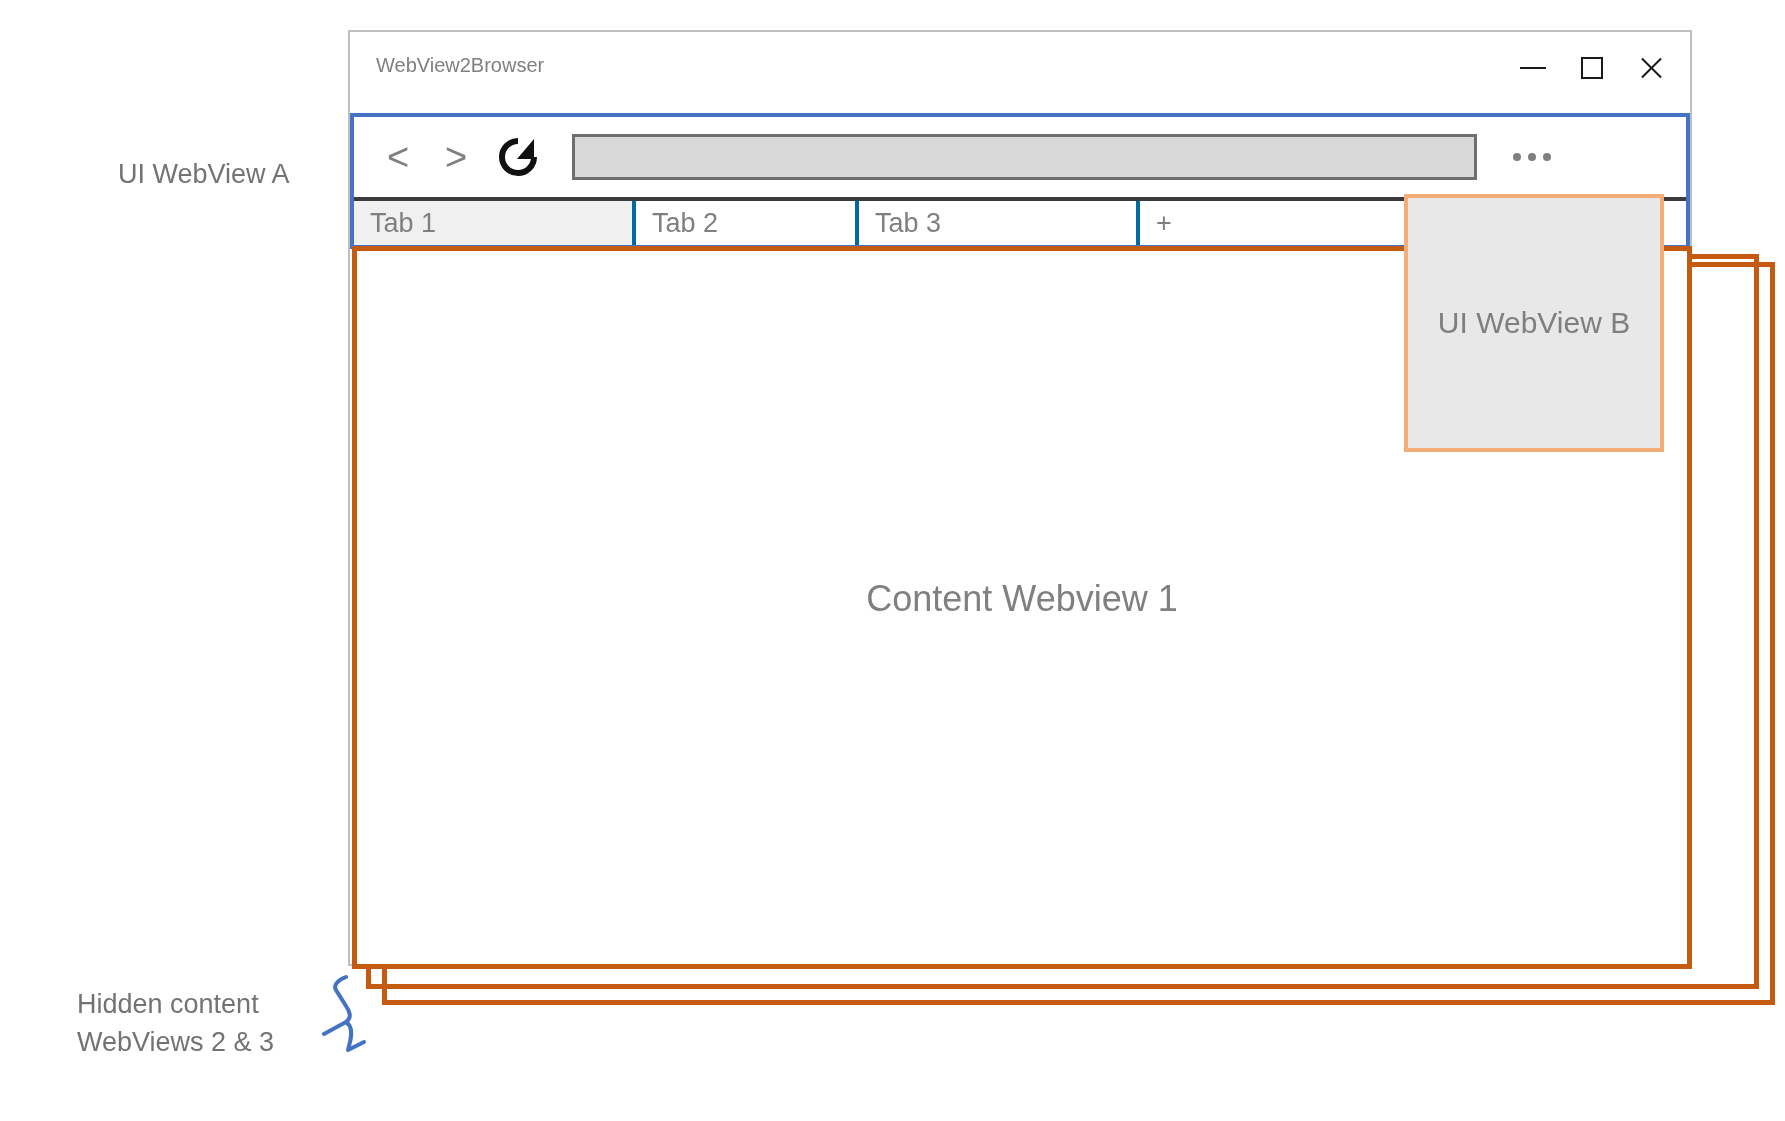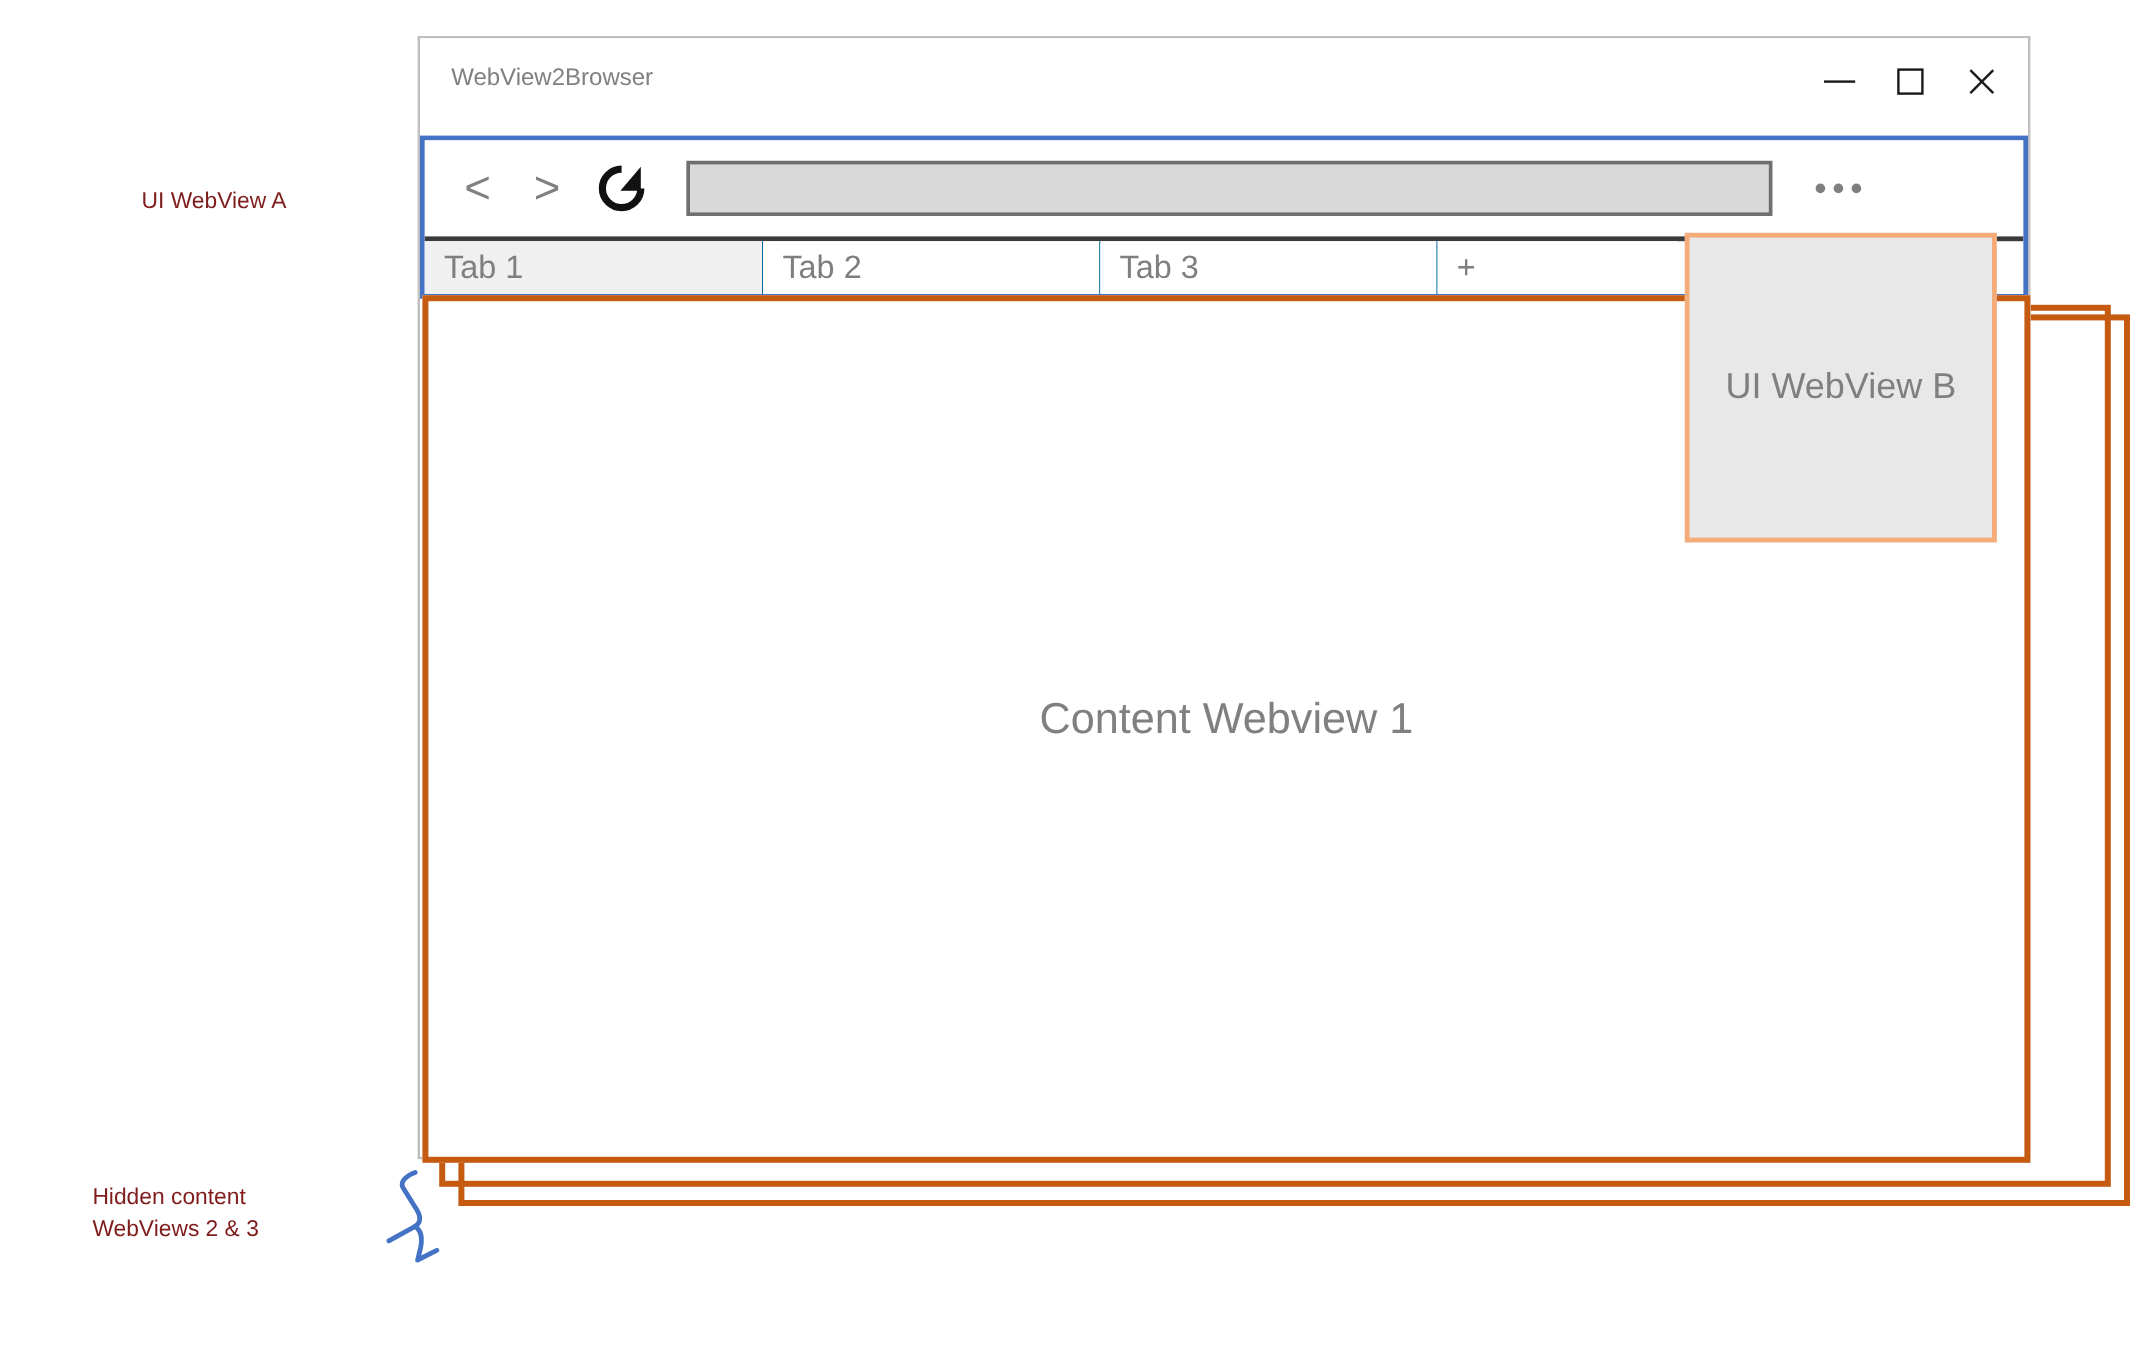--- a/index.html
+++ b/index.html
@@ -11,22 +11,22 @@
     width: 1785px;
     height: 1121px;
     position: relative;
     font-family: "Liberation Sans", sans-serif;
     overflow: hidden;
   }
 
   
   .annot-label {
     position: absolute;
-    color: #7f1d1d;
-    font-size: 19px;
+    color: #737373;
+    font-size: 27px;
     font-family: "Liberation Sans", sans-serif;
     white-space: nowrap;
     line-height: 1.42;
   }
   #label-ui-webview-a { left: 118px; top: 155px; }
   #label-hidden-content { left: 77px; top: 985px; }
 
   
   .ghost-webview {
     position: absolute;
@@ -192,32 +192,32 @@
     right: 0;
     height: 48px;
     display: flex;
     border-top: 4px solid #3b3b3b;
     box-sizing: border-box;
     background: #ffffff;
   }
   .tab {
     height: 100%;
     box-sizing: border-box;
-    border-right: 1px solid #0369a1;
+    border-right: 4px solid #0369a1;
     display: flex;
     align-items: center;
     padding-left: 16px;
     font-size: 27px;
     color: #7f7f7f;
     background: #ffffff;
     white-space: nowrap;
   }
   .tab.active { background: #f0f0f0; }
   #tab-1 { width: 282px; }
-  #tab-2 { width: 281px; }
+  #tab-2 { width: 223px; }
   #tab-3 { width: 281px; }
   #tab-new { width: 200px; border-right: none; }
 
   
   #content-webview-1 {
     position: absolute;
     left: 2px;
     top: 214px;
     width: 1340px;
     height: 723px;

